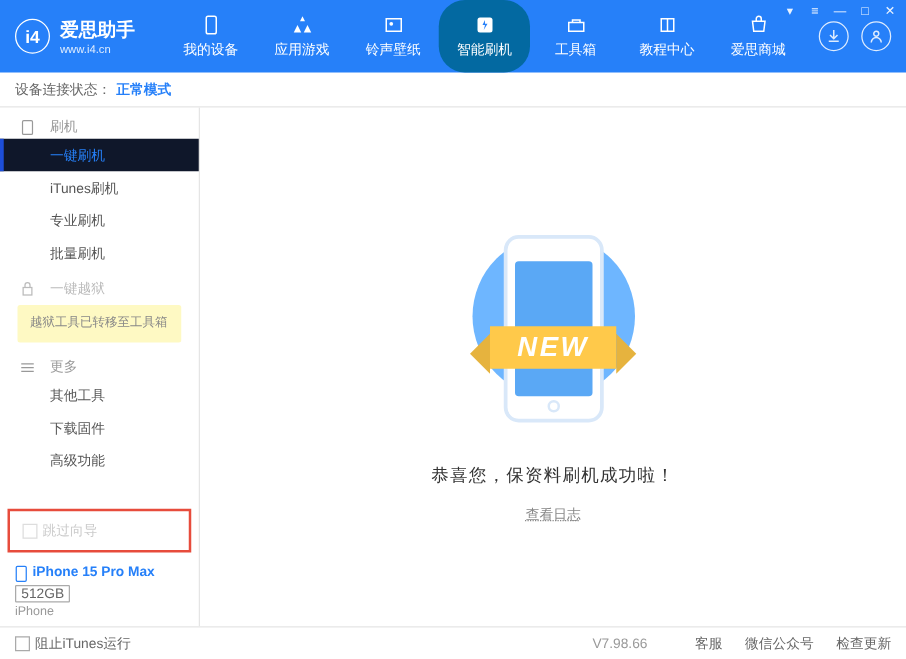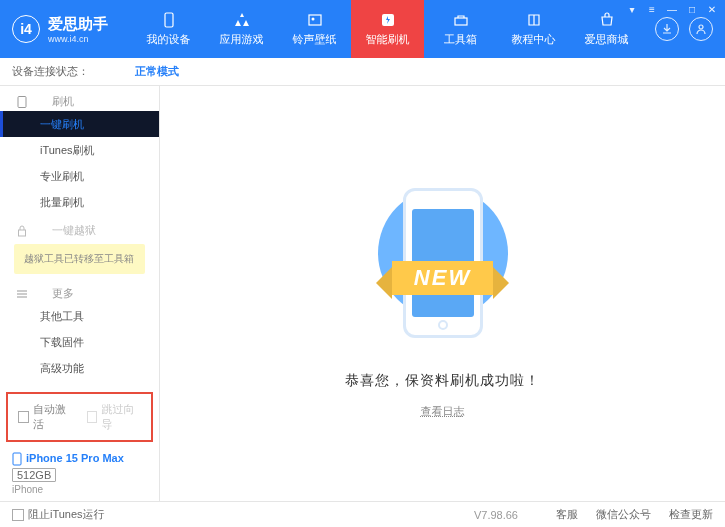--- a/index.html
+++ b/index.html
@@ -5,31 +5,31 @@
 * { margin: 0; padding: 0; box-sizing: border-box; font-family: "Microsoft YaHei", Arial, sans-serif; }
 body { width: 725px; height: 527px; background: #fff; overflow: hidden; }
 .header { background: #2680f9; height: 58px; display: flex; align-items: center; padding: 0 12px; color: #fff; }
 .logo-area { display: flex; align-items: center; gap: 8px; width: 120px; }
 .logo-circle { width: 28px; height: 28px; border: 1.5px solid #fff; border-radius: 50%; display: flex; align-items: center; justify-content: center; font-weight: bold; font-size: 14px; }
 .logo-text { display: flex; flex-direction: column; }
 .logo-title { font-size: 15px; font-weight: bold; }
 .logo-sub { font-size: 9px; opacity: 0.85; }
 .nav { display: flex; flex: 1; }
 .nav-item { flex: 1; display: flex; flex-direction: column; align-items: center; justify-content: center; height: 58px; cursor: pointer; font-size: 11px; gap: 3px; }
-.nav-item.active { background: #ef4444; }
+.nav-item.active { background: #0369a1; border-radius: 21px; }
 .nav-icon { width: 18px; height: 18px; display: flex; align-items: center; justify-content: center; }
 .header-right { display: flex; align-items: center; gap: 10px; padding-left: 12px; }
 .window-controls { position: absolute; top: 2px; right: 6px; display: flex; gap: 6px; }
 .wc { width: 14px; height: 14px; display: flex; align-items: center; justify-content: center; cursor: pointer; color:#fff; opacity:0.9; font-size:10px;}
 .circ-btn { width: 24px; height: 24px; border: 1.5px solid #fff; border-radius: 50%; display: flex; align-items: center; justify-content: center; cursor: pointer; opacity: 0.85; }
-.status-bar { height: 28px; border-bottom: 1px solid #e5e5e5; display: flex; align-items: center; padding: 0 12px; font-size: 11px; color: #666; gap: 42px; }
+.status-bar { height: 28px; border-bottom: 1px solid #e5e5e5; display: flex; align-items: center; padding: 0 12px; font-size: 11px; color: #666; }
 .status-mode { color: #2680f9; font-weight: bold; margin-left: 4px; }
 .body { display: flex; height: 415px; }
 .sidebar { width: 160px; border-right: 1px solid #e5e5e5; display: flex; flex-direction: column; }
-.side-section { padding: 8px 0 2px 16px; font-size: 11px; color: #999; display: flex; align-items: center; gap: 24px; }
+.side-section { padding: 8px 0 2px 16px; font-size: 11px; color: #999; display: flex; align-items: center; gap: 12px; }
 .side-icon { width: 12px; height: 12px; display: inline-flex; align-items: center; justify-content: center; }
 .side-item { height: 26px; display: flex; align-items: center; padding-left: 40px; font-size: 11px; color: #555; cursor: pointer; }
 .side-item.active { color: #2680f9; border-left: 3px solid #1d4ed8; padding-left: 37px; background: #0f172a; }
 .side-note { margin: 4px 14px; background: #fef9c3; padding: 8px 10px; font-size: 10px; color: #888; border-radius: 2px; line-height: 1.4; }
 .spacer { flex: 1; }
 .checkbox-row { display: flex; gap: 14px; padding: 8px 10px; font-size: 11px; color: #888; }
 .checkbox-row.highlight { border: 2px solid #e74c3c; margin: 4px 6px; }
 .cb { display: flex; align-items: center; gap: 4px; }
 .cb-box { width: 12px; height: 12px; border: 1px solid #aaa; display: inline-block; }
 .device-info { padding: 6px 12px; font-size: 11px; }
@@ -189,24 +189,20 @@
         </span>
       <span>更多</span>
     </div>
     <div class="side-item">其他工具</div>
     <div class="side-item">下载固件</div>
     <div class="side-item">高级功能</div>
 
     <div class="spacer"></div>
 
     <div class="checkbox-row highlight">
-      <label class="cb">
-          <span class="cb-box"></span>
-          <span>自动激活</span>
-        </label>
       <label class="cb" style="color:#ccc">
           <span class="cb-box" style="border-color:#ddd"></span>
           <span>跳过向导</span>
         </label>
     </div>
 
     <div class="device-info">
       <div class="device-name">
         <svg width="10" height="14" viewBox="0 0 10 14">
             <rect x="1" y="1" width="8" height="12" rx="1" fill="none" stroke="#2680f9" stroke-width="1"></rect>

